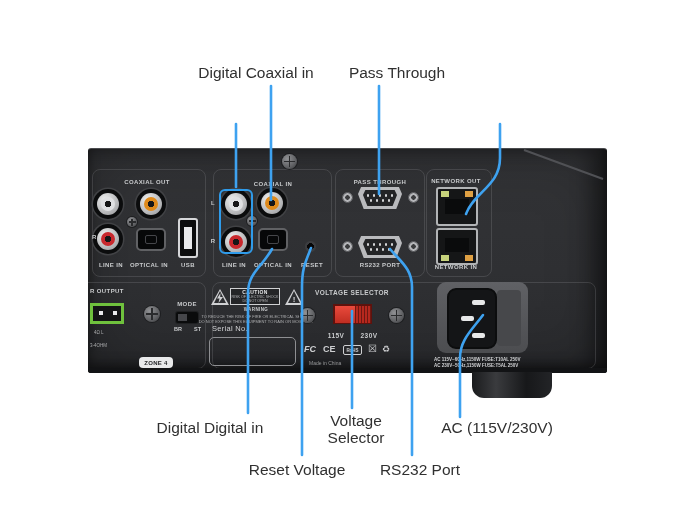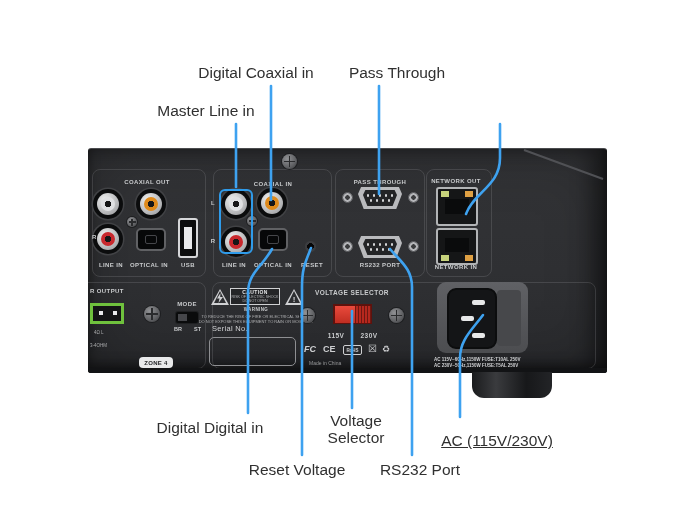--- a/index.html
+++ b/index.html
@@ -319,21 +319,20 @@
       <path d="M500,124 L500,158 C500,186 474,192 466,214"></path>
       <path d="M272,249 C262,267 248,273 248,293 L248,413"></path>
       <path d="M311,248 C305,263 302,269 302,287 L302,455"></path>
       <path d="M352,311 L352,408"></path>
       <path d="M390,249 C401,262 412,269 412,287 L412,455"></path>
       <path d="M483,315 C471,331 460,340 460,358 L460,417"></path>
     </g>
   </svg>
 
   <div class="callout" style="left:170px;top:64px;width:172px;">Digital Coaxial in</div>
-  <div class="callout" style="left:120px;top:102px;width:172px;">Master Line in</div>
   <div class="callout" style="left:311px;top:64px;width:172px;">Pass Through</div>
   <div class="callout" style="left:124px;top:419px;width:172px;">Digital Digital in</div>
   <div class="callout wrap" style="left:321px;top:413px;width:70px;">Voltage Selector</div>
-  <div class="callout" style="left:411px;top:432px;width:172px;text-decoration:underline;">AC (115V/230V)</div>
+  <div class="callout" style="left:411px;top:419px;width:172px;">AC (115V/230V)</div>
   <div class="callout" style="left:211px;top:461px;width:172px;">Reset Voltage</div>
   <div class="callout" style="left:334px;top:461px;width:172px;">RS232 Port</div>
 
 </div>
 
 </body></html>

